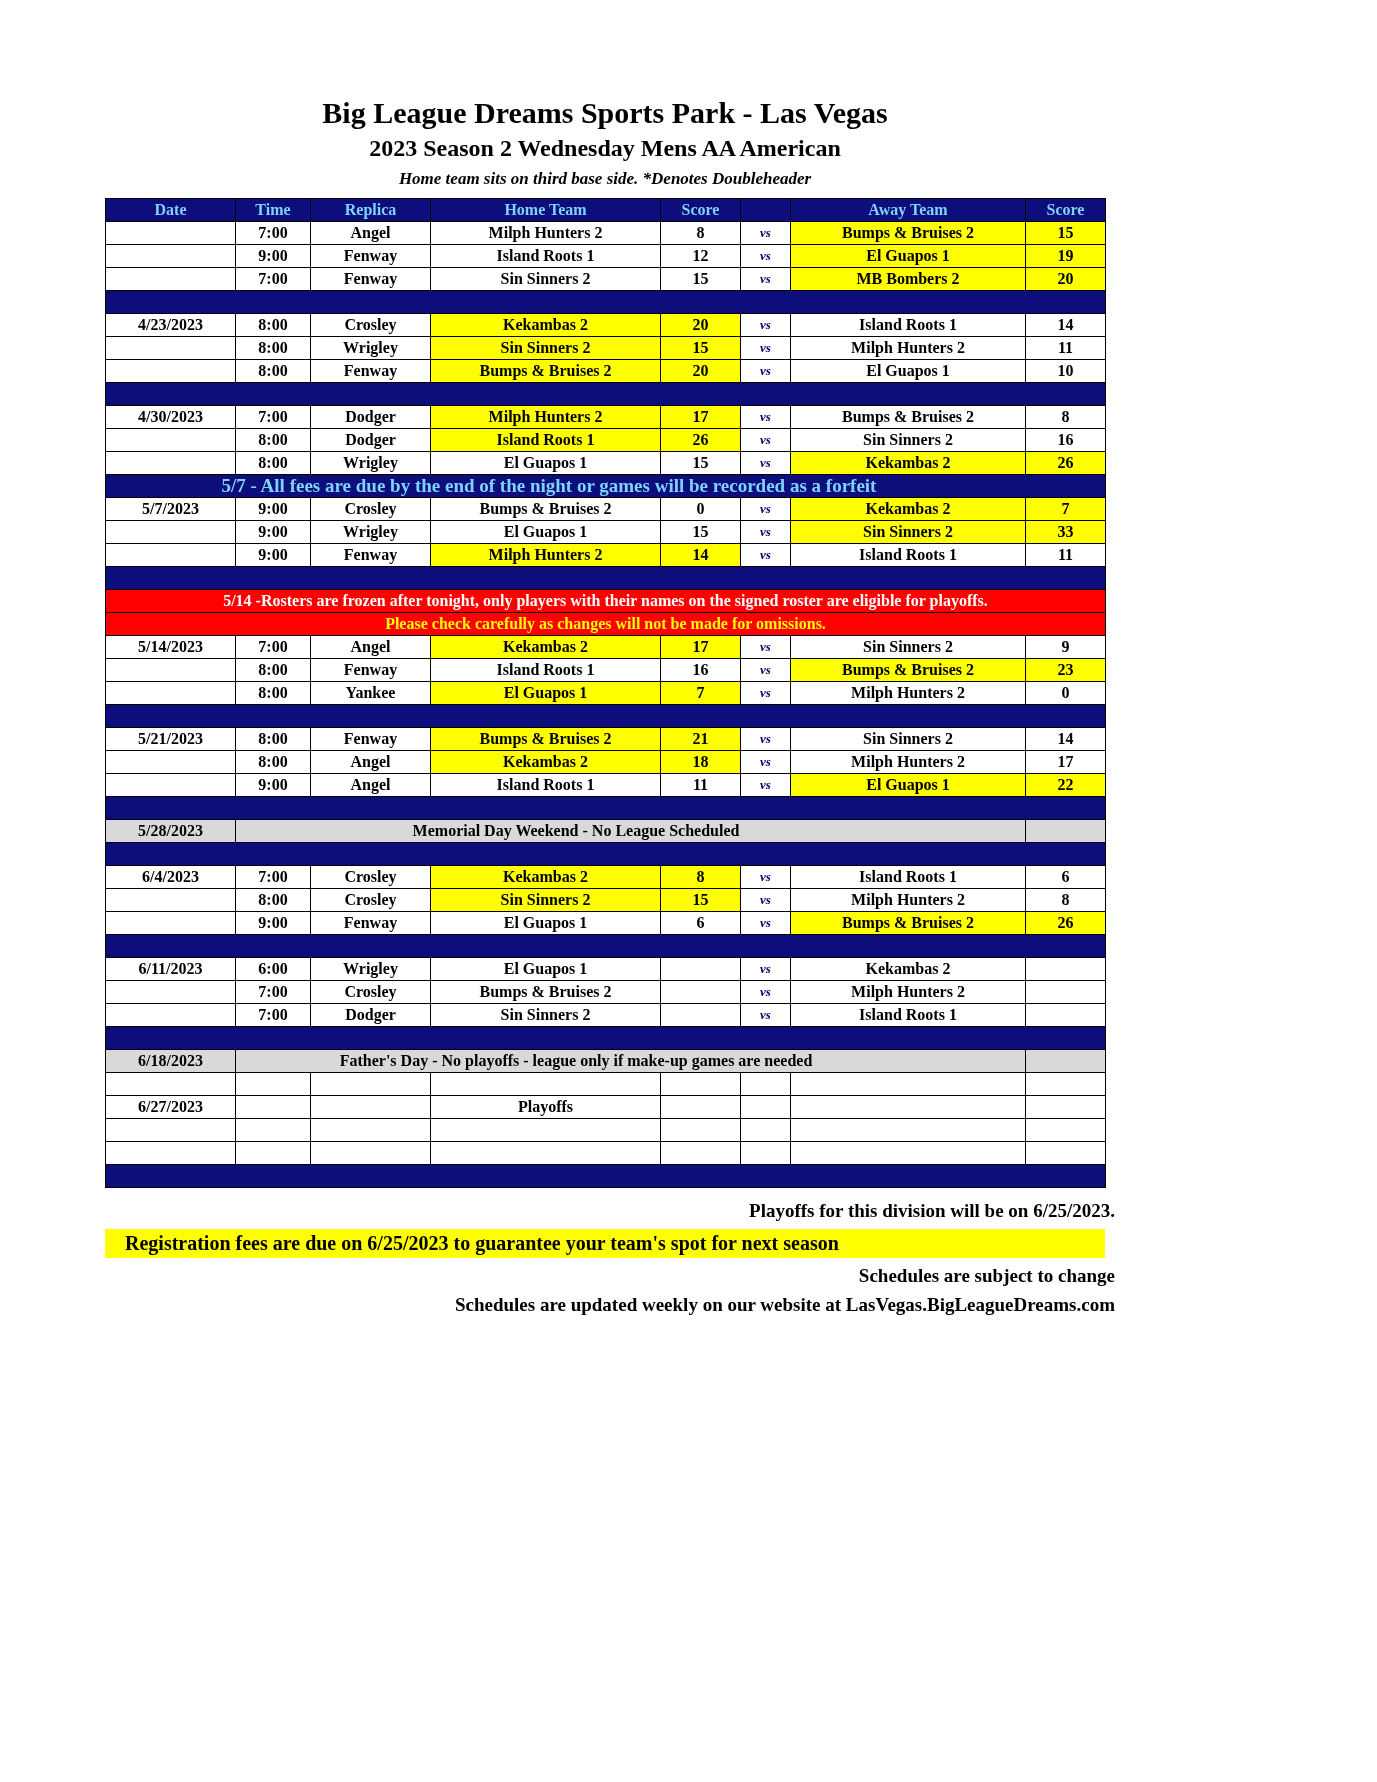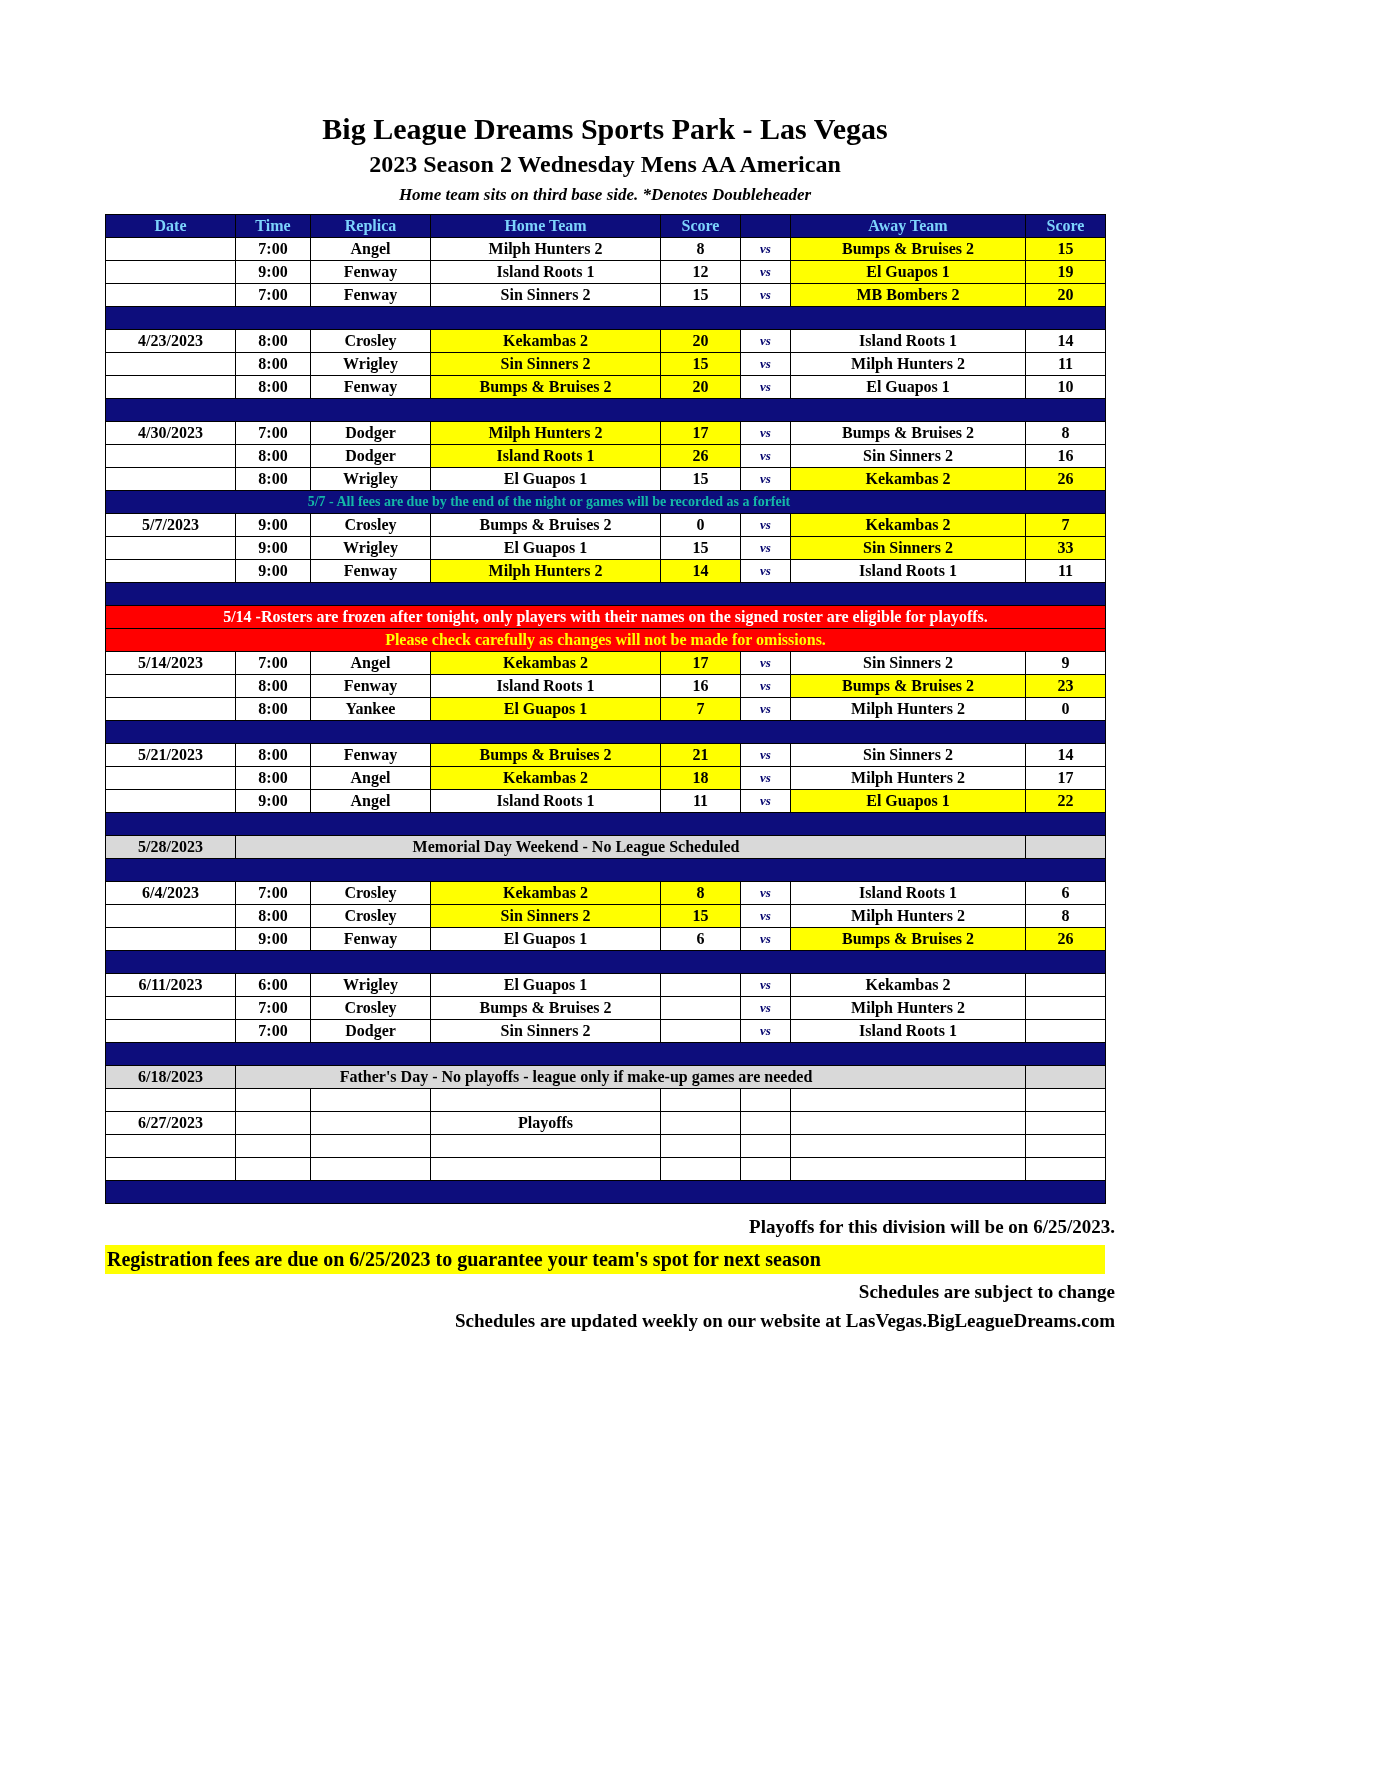--- a/index.html
+++ b/index.html
@@ -4,43 +4,43 @@
 <style>
   :root{
     --navy:#0d0d7c;
     --yellow:#ffff00;
     --red:#ff0000;
     --gray:#d9d9d9;
   }
   *{box-sizing:border-box;}
   html,body{margin:0;padding:0;background:#fff;}
   body{width:1377px;height:1782px;font-family:"Liberation Serif",serif;color:#000;}
-  .page{padding:96px 0 0 105px;width:1340px;margin-top:16px;}
+  .page{padding:96px 0 0 105px;width:1340px;}
   .head-block{width:1000px;text-align:center;}
   .title{font-size:30px;font-weight:bold;margin:0;line-height:1.15;}
   .subtitle{font-size:24px;font-weight:bold;margin:4px 0 0;line-height:1.15;}
   .note{font-size:17px;font-weight:bold;font-style:italic;margin:7px 0 9px;}
   table.sched{border-collapse:collapse;width:1000px;table-layout:fixed;}
   .sched th,.sched td{border:1px solid #000;height:23px;padding:0 3px;font-weight:bold;
     font-size:16px;text-align:center;white-space:nowrap;overflow:visible;line-height:1.1;}
   .sched th{background:var(--navy);color:#7dd3fc;}
   col.c-date{width:130px} col.c-time{width:75px} col.c-replica{width:120px}
   col.c-home{width:230px} col.c-score{width:80px} col.c-vs{width:50px}
   col.c-away{width:235px} col.c-score2{width:80px}
   td.win{background:var(--yellow);}
   td.navy-bar{background:var(--navy);}
-  td.navy-note{color:#14b8a6;font-size:14px;padding-right:116px;}
+  td.navy-note{color:#7dd3fc;font-size:19px;padding-right:116px;}
   td.alert-bar{background:var(--red);color:#fff;font-size:16px;}
   td.alert-bar.alert-yellow{color:var(--yellow);}
   td.gray{background:var(--gray);}
   td.notice-text{padding-right:112px;}
   td.vs{font-style:italic;font-size:13px;color:#00006b;}
   .footer{width:1010px;margin-top:12px;}
   .f-line{font-size:19px;font-weight:bold;margin:7px 0;text-align:right;}
-  .f-banner{background:var(--yellow);font-size:20px;font-weight:bold;padding:3px 2px;margin:7px 0;width:1000px;}
+  .f-banner{background:var(--yellow);font-size:20px;font-weight:bold;padding:3px 20px;margin:7px 0;width:1000px;}
 </style>
 </head>
 <body>
 
 <div class="page">
   <div class="head-block">
     <h1 class="title">Big League Dreams Sports Park - Las Vegas</h1>
     <h2 class="subtitle">2023 Season 2 Wednesday Mens AA American</h2>
     <div class="note">Home team sits on third base side.  *Denotes Doubleheader</div>
   </div>

